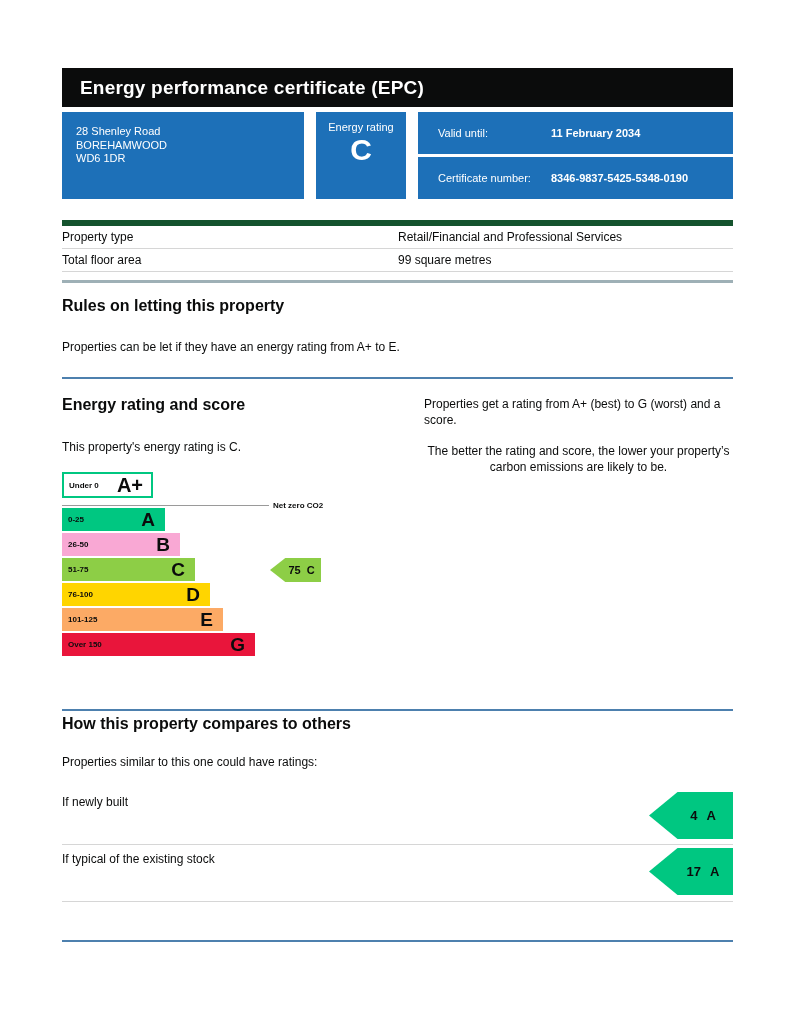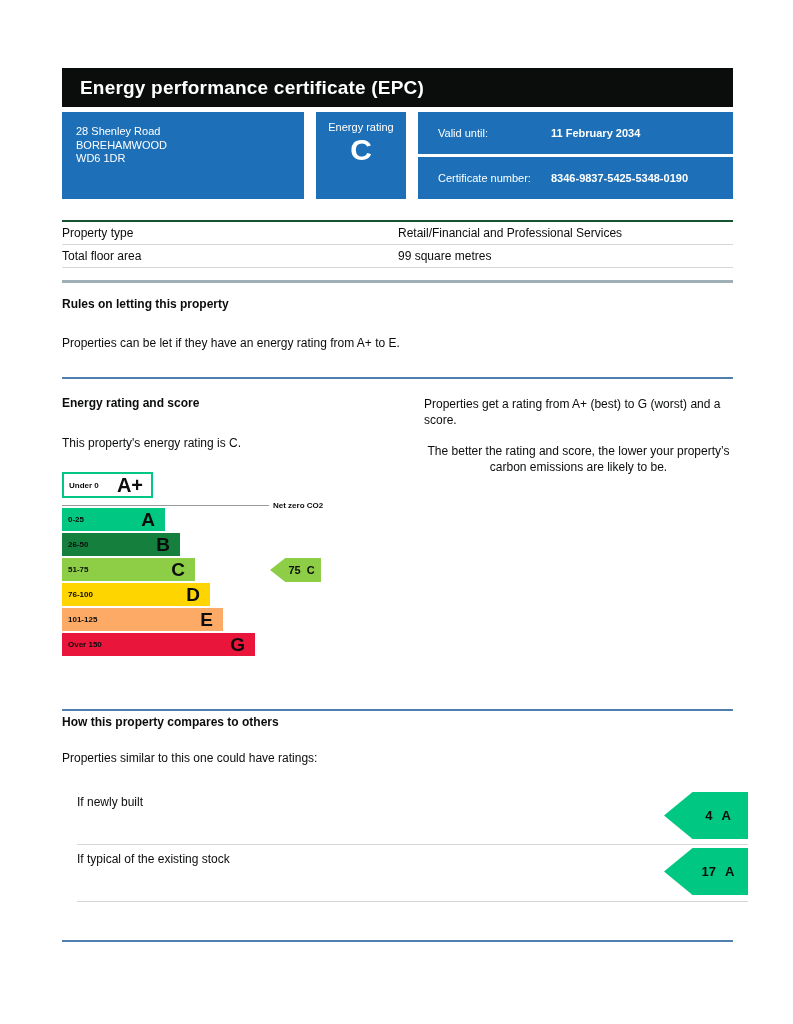--- a/index.html
+++ b/index.html
@@ -22,31 +22,31 @@
   .sum-rating-label { font-size:11px; }
   .sum-rating-letter { font-size:30px; font-weight:bold; line-height:34px; }
   .sum-meta { flex:1; display:flex; flex-direction:column; gap:3px; }
   .meta-row { background:#1d70b8; color:#ffffff; flex:1; display:flex; align-items:center;
     font-size:11px; padding-left:20px; }
   .meta-label { width:113px; }
   .meta-value { font-weight:bold; }
 
   
   .prop-table { position:absolute; left:62px; top:220px; width:671px; font-size:12px;
-    border-top:2px solid #14532d; }
+    border-top:6px solid #14532d; }
   .prop-row { display:flex; height:23px; align-items:center; border-bottom:1px solid #d6d6d6; }
   .prop-label { width:336px; }
   .prop-value { flex:1; }
 
   
   .divider-thick { position:absolute; left:62px; top:280px; width:671px; height:3px; background:#9eb0b6; }
   .section-rule { position:absolute; left:62px; width:671px; height:2px; background:#4d80ae; }
   #rule-1 { top:377px; } #rule-2 { top:709px; } #rule-3 { top:940px; }
 
-  h2 { font-size:12px; font-weight:bold; color:#0b0c0c; }
+  h2 { font-size:16px; font-weight:bold; color:#0b0c0c; }
 
   
   .rules { position:absolute; left:62px; top:297px; width:671px; }
   .rules p { font-size:12px; margin-top:25px; }
 
   
   .rating { position:absolute; left:62px; top:396px; width:671px; }
   .rating-sub { font-size:12px; margin-top:26px; }
   .rating-right { position:absolute; left:362px; top:1px; width:309px; font-size:12px; line-height:15.5px; }
   .rating-right p + p { margin-top:16px;text-align:center; }
@@ -64,21 +64,21 @@
   .netzero-label { font-size:8px; font-weight:bold; margin-left:4px; white-space:nowrap; }
   .bands { position:absolute; top:36px; left:0; }
   .score-arrow { position:absolute; left:208px; top:86px; width:51px; height:24px;
     clip-path:polygon(0 50%, 30% 0, 100% 0, 100% 100%, 30% 100%);
     display:flex; align-items:center; justify-content:center; gap:6px;
     padding-left:12px; font-size:11px; font-weight:bold; color:#0b0c0c; }
 
   
   .compare { position:absolute; left:62px; top:715px; width:671px; height:200px; }
   .compare-intro { font-size:12px; margin-top:22px; }
-  .compare-row { position:absolute; left:15px; width:671px; height:57px;
+  .compare-row { position:absolute; left:0; width:671px; height:57px;
     border-bottom:1px solid #d6d6d6; font-size:12px; }
   #compare-row-0 { top:73px; } #compare-row-1 { top:130px; }
   .compare-label { padding-top:7px; }
   .compare-arrow { position:absolute; right:0; top:4px; width:84px; height:47px;
     clip-path:polygon(0 50%, 34% 0, 100% 0, 100% 100%, 34% 100%);
     display:flex; align-items:center; justify-content:center; gap:9px;
     padding-left:24px; font-size:13px; font-weight:bold; color:#0b0c0c; }
 </style>
 </head>
 <body>
@@ -147,21 +147,21 @@
     </div>
     <div class="netzero">
       <div class="netzero-line"></div>
       <div class="netzero-label">Net zero CO2</div>
     </div>
     <div class="bands">
       <div class="band" style="width: 103px; background: rgb(0, 199, 129);">
         <span class="range">0-25</span>
         <span class="letter">A</span>
       </div>
-      <div class="band" style="width: 118px; background: #15803d;">
+      <div class="band" style="width: 118px; background: #f9a8d4;">
         <span class="range">26-50</span>
         <span class="letter">B</span>
       </div>
       <div class="band" style="width: 133px; background: rgb(141, 206, 70);">
         <span class="range">51-75</span>
         <span class="letter">C</span>
       </div>
       <div class="band" style="width: 148px; background: rgb(255, 213, 0);">
         <span class="range">76-100</span>
         <span class="letter">D</span>

